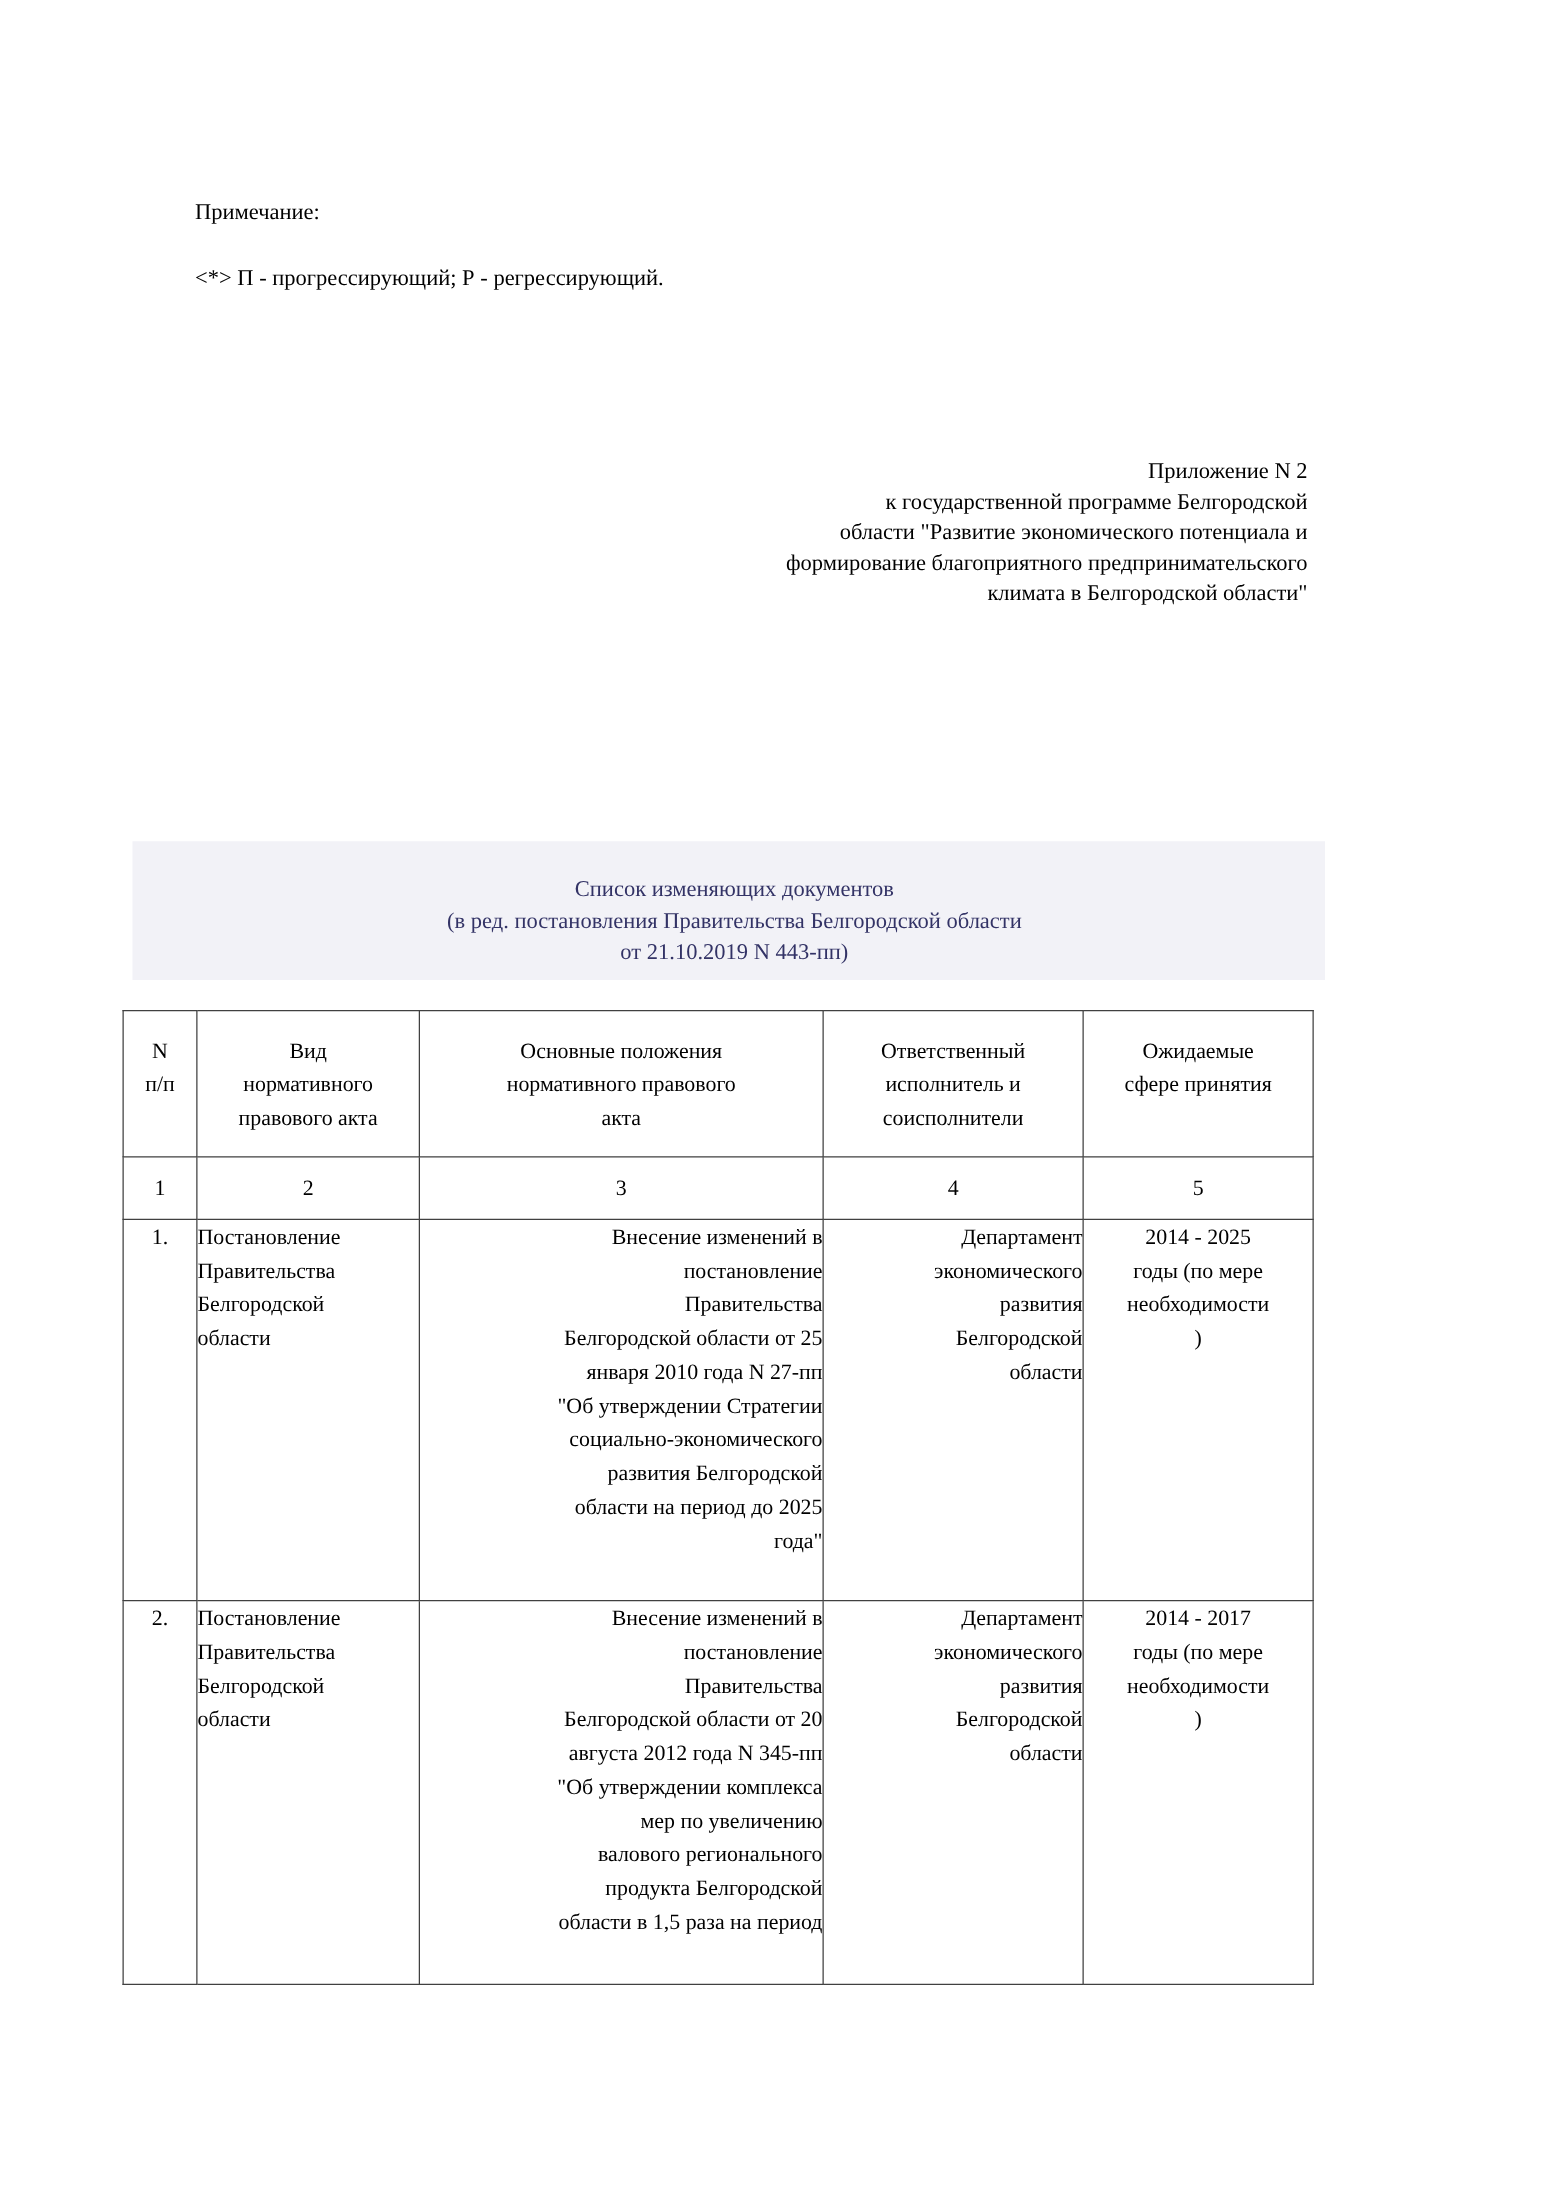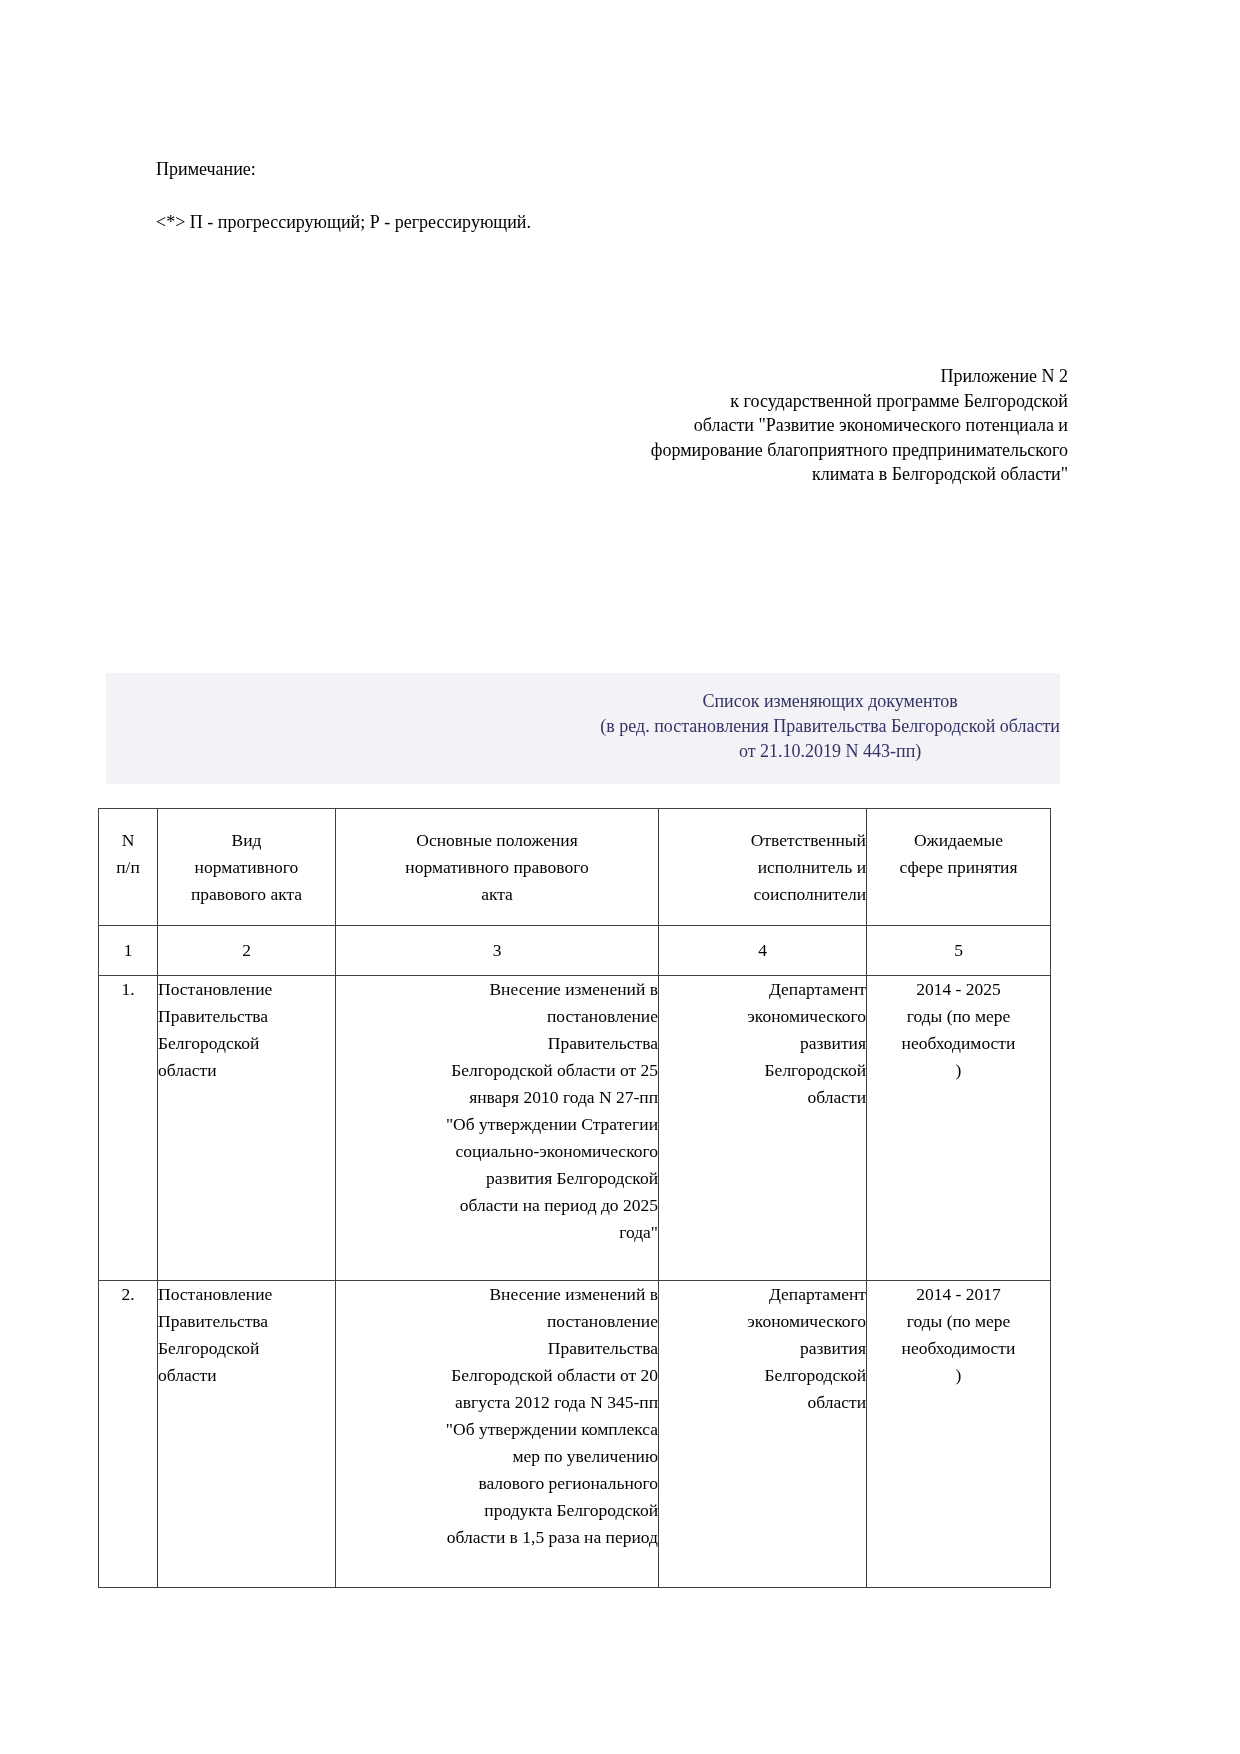--- a/index.html
+++ b/index.html
@@ -21,41 +21,40 @@
     font-size: 18px;
     text-align: center;
   }
   .note-text {
     position: absolute;
     left: 156px; top: 212px;
     font-size: 18px;
   }
   .appendix {
     position: absolute;
-    right: 172px; top: 364px;
+    right: 194px; top: 364px;
     text-align: right;
     font-size: 18px;
     line-height: 24.5px;
   }
   .doc-title {
     position: absolute;
     left: 98px; top: 518px;
     width: 958px;
     text-align: center;
     font-size: 21px;
     font-weight: bold;
     line-height: 28px;
   }
   .amendments-box {
     position: absolute;
     left: 106px; top: 673px;
     width: 954px; height: 111px;
     display: flex;
-    align-items: flex-end;
-    flex-direction: column;
+    align-items: center;
   }
   .accent-bar { width: 9px; flex: none; }
   .amendments-text {
     flex: 1;
     text-align: center;
     font-size: 18px;
     line-height: 25px;
     padding-top: 16px;
   }
   table.measures {
@@ -119,21 +118,21 @@
     <thead>
       <tr class="header-row">
         <th class="pre" style="border-color: rgb(64, 64, 64);">N
 п/п</th>
         <th class="pre" style="border-color: rgb(64, 64, 64);">Вид
 нормативного
 правового акта</th>
         <th class="pre" style="border-color: rgb(64, 64, 64); margin-top: 26px;">Основные положения
 нормативного правового
 акта</th>
-        <th class="pre" style="border-color: rgb(64, 64, 64); text-align: right;">Ответственный
+        <th class="pre" style="border-color: rgb(64, 64, 64);">Ответственный
 исполнитель и
 соисполнители</th>
         <th class="pre" style="border-color: rgb(64, 64, 64);">Ожидаемые
 сфере принятия</th>
       </tr>
       <tr class="colnum-row">
         <td style="border-color: rgb(64, 64, 64);">1</td>
         <td style="border-color: rgb(64, 64, 64);">2</td>
         <td style="border-color: rgb(64, 64, 64);">3</td>
         <td style="border-color: rgb(64, 64, 64);">4</td>

